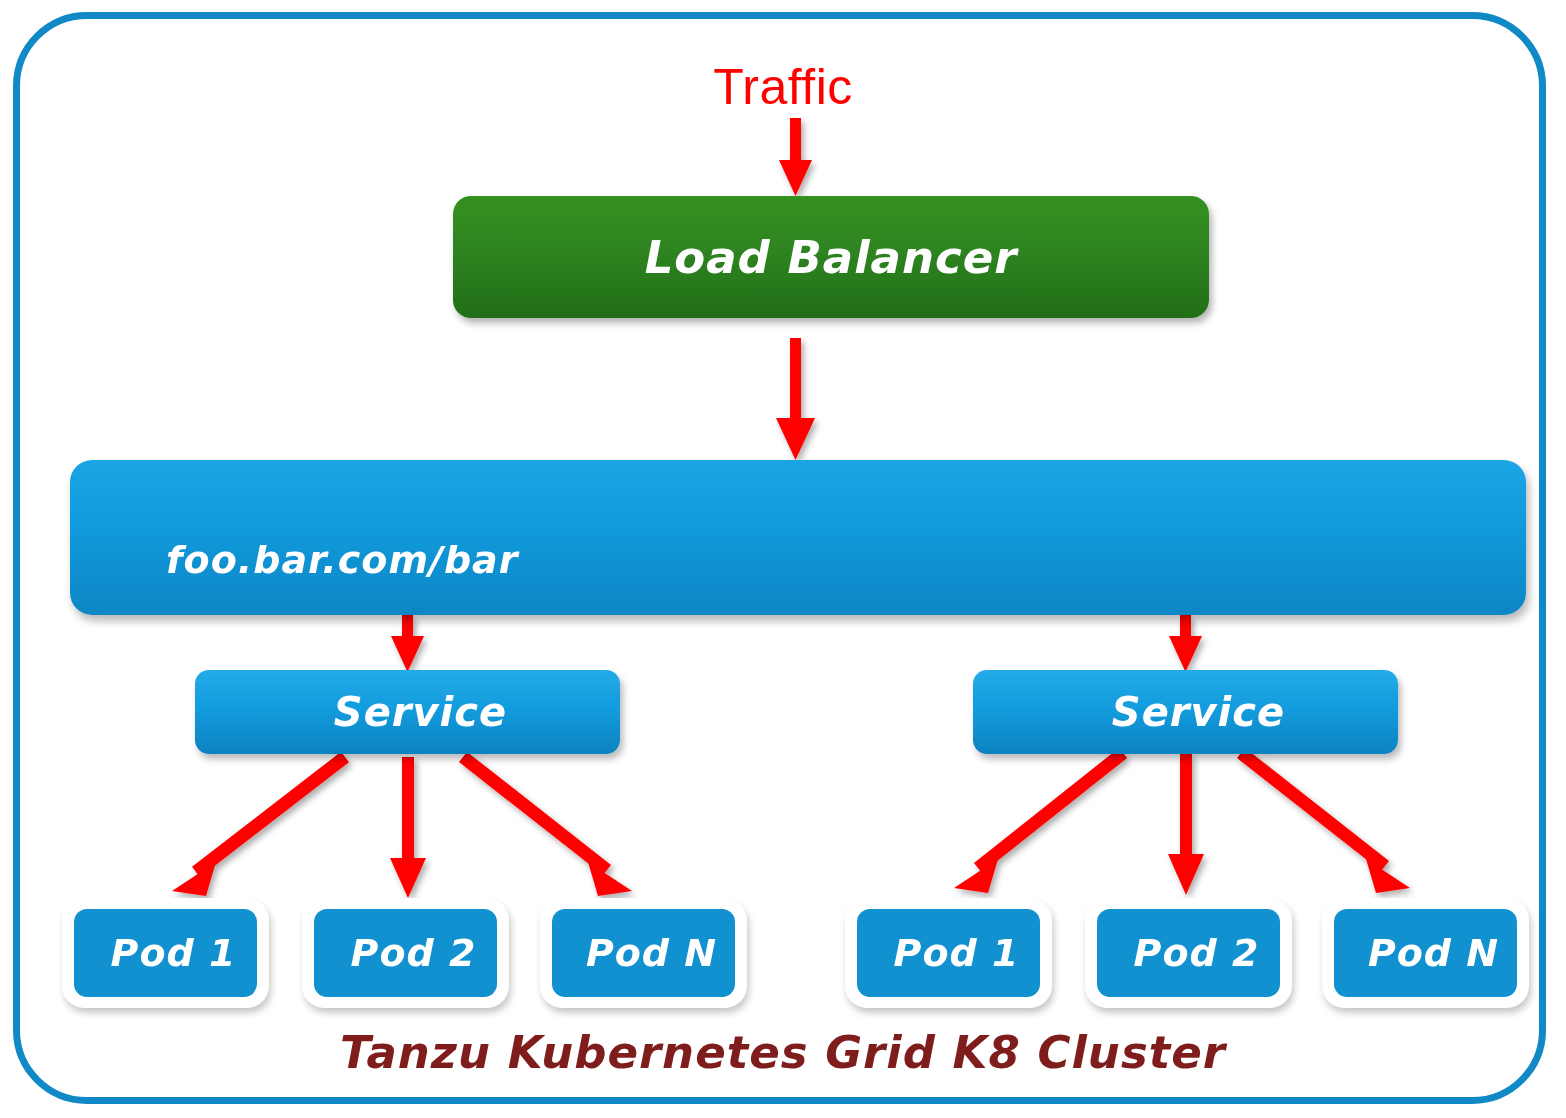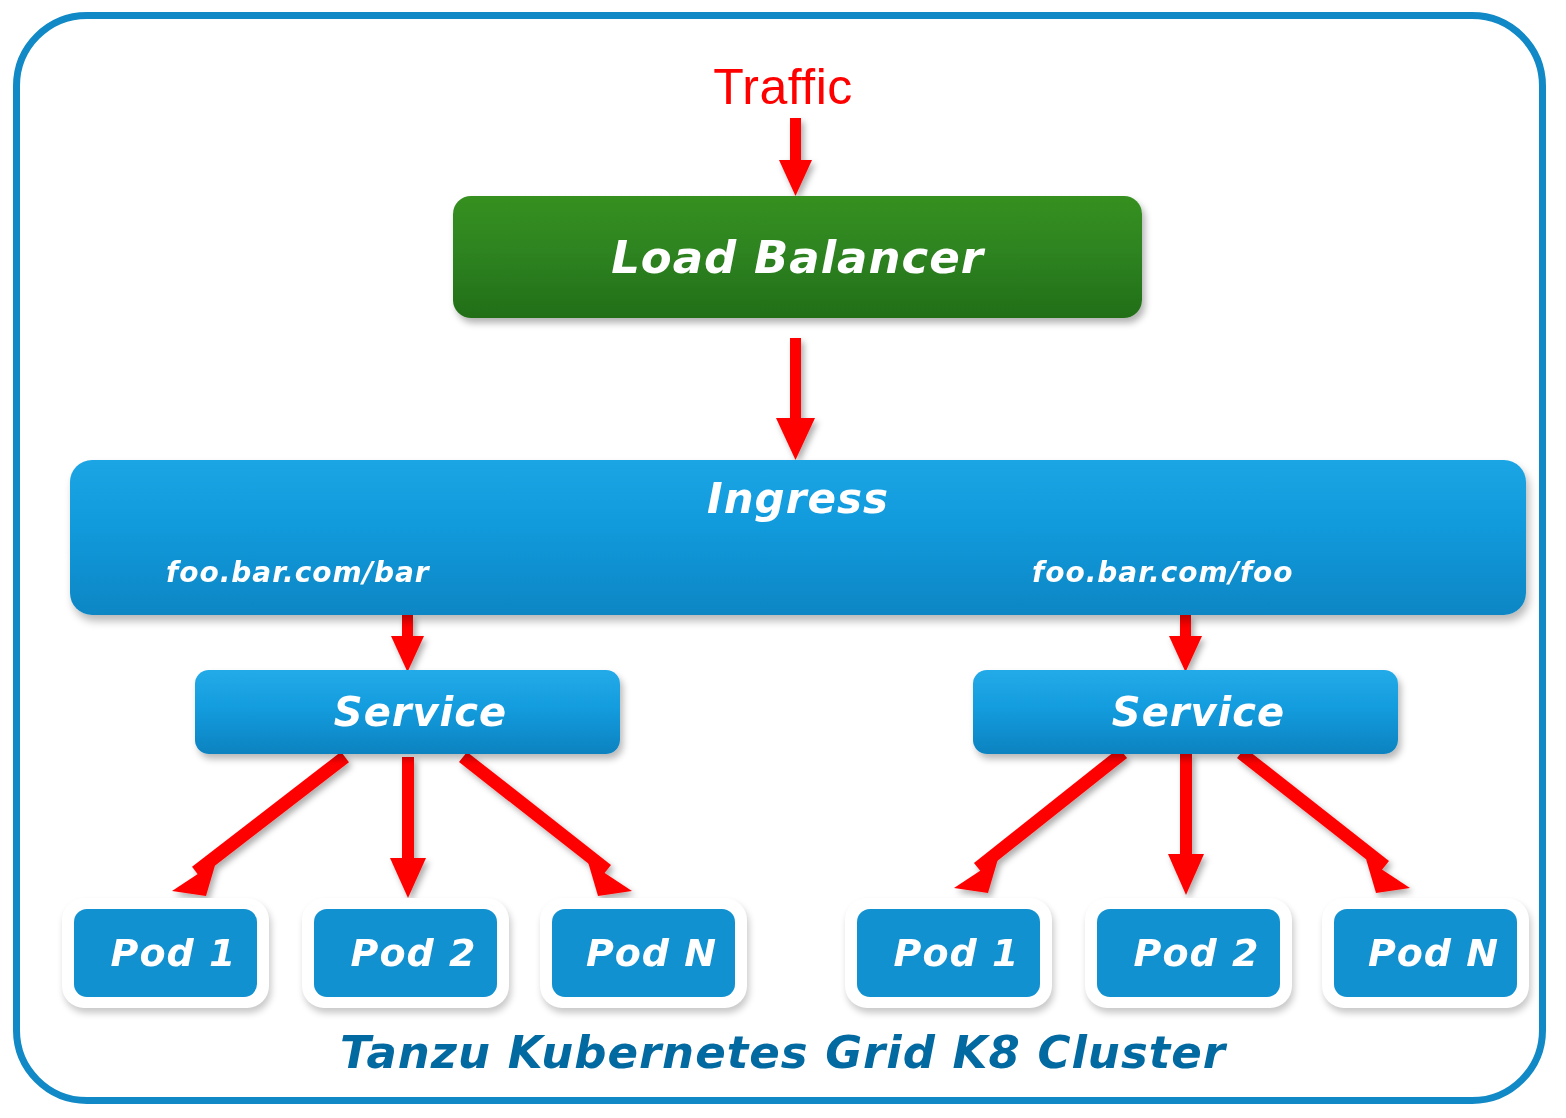--- a/index.html
+++ b/index.html
@@ -47,21 +47,21 @@
     font-family: "DejaVu Sans", sans-serif;
     font-style: italic;
     font-weight: 600;
     letter-spacing: 1px;
   }
 
   
   .lb {
     left: 453px;
     top: 196px;
-    width: 689px;
+    width: 756px;
     height: 122px;
     border-radius: 18px;
     background: linear-gradient(to bottom, #35901F 0%, #2E8420 45%, #216E17 100%);
     box-shadow: 3px 5px 7px rgba(0,0,0,0.30);
     font-size: 45px;
   }
 
   
   .ingress {
     left: 70px;
@@ -78,22 +78,22 @@
     left: 0;
     right: 0;
     top: 14px;
     text-align: center;
     color: #fff;
     font-size: 42px;
   }
   .ingress-path {
     position: absolute;
     color: #fff;
-    font-size: 28px;
-    top: 96px;
+    font-size: 38px;
+    top: 78px;
     white-space: nowrap;
   }
   .ingress-path.left  { left: 96px; }
   .ingress-path.right { left: 962px; }
 
   
   .service {
     top: 670px;
     width: 425px;
     height: 84px;
@@ -134,21 +134,21 @@
     padding-left: 16px;
   }
 
   
   .cluster-caption {
     position: absolute;
     left: 0;
     right: 0;
     top: 1026px;
     text-align: center;
-    color: #0369a1;
+    color: #7f1d1d;
     font-size: 45px;
     white-space: nowrap;
   }
 
   
   .traffic-label {
     position: absolute;
     left: 0;
     width: 1566px;
     top: 58px;
@@ -234,23 +234,21 @@
       <line x1="1241" y1="753" x2="1385" y2="866" stroke="#FF0000" stroke-width="13"></line>
       <polygon points="1410,888 1366,859 1376,893" fill="#FF0000"></polygon>
     </g>
   </svg>
 
   <div class="node lb handwrite">
     <span>Load Balancer</span>
   </div>
 
   <div class="node ingress">
-    <div class="ingress-title handwrite">Ingress</div>
     <div class="ingress-path left handwrite">foo.bar.com/bar</div>
-    <div class="ingress-path right handwrite">foo.bar.com/foo</div>
   </div>
 
   <div class="node service svc-left handwrite">
     <span>Service</span>
   </div>
 
   <div class="node service svc-right handwrite">
     <span>Service</span>
   </div>
 

